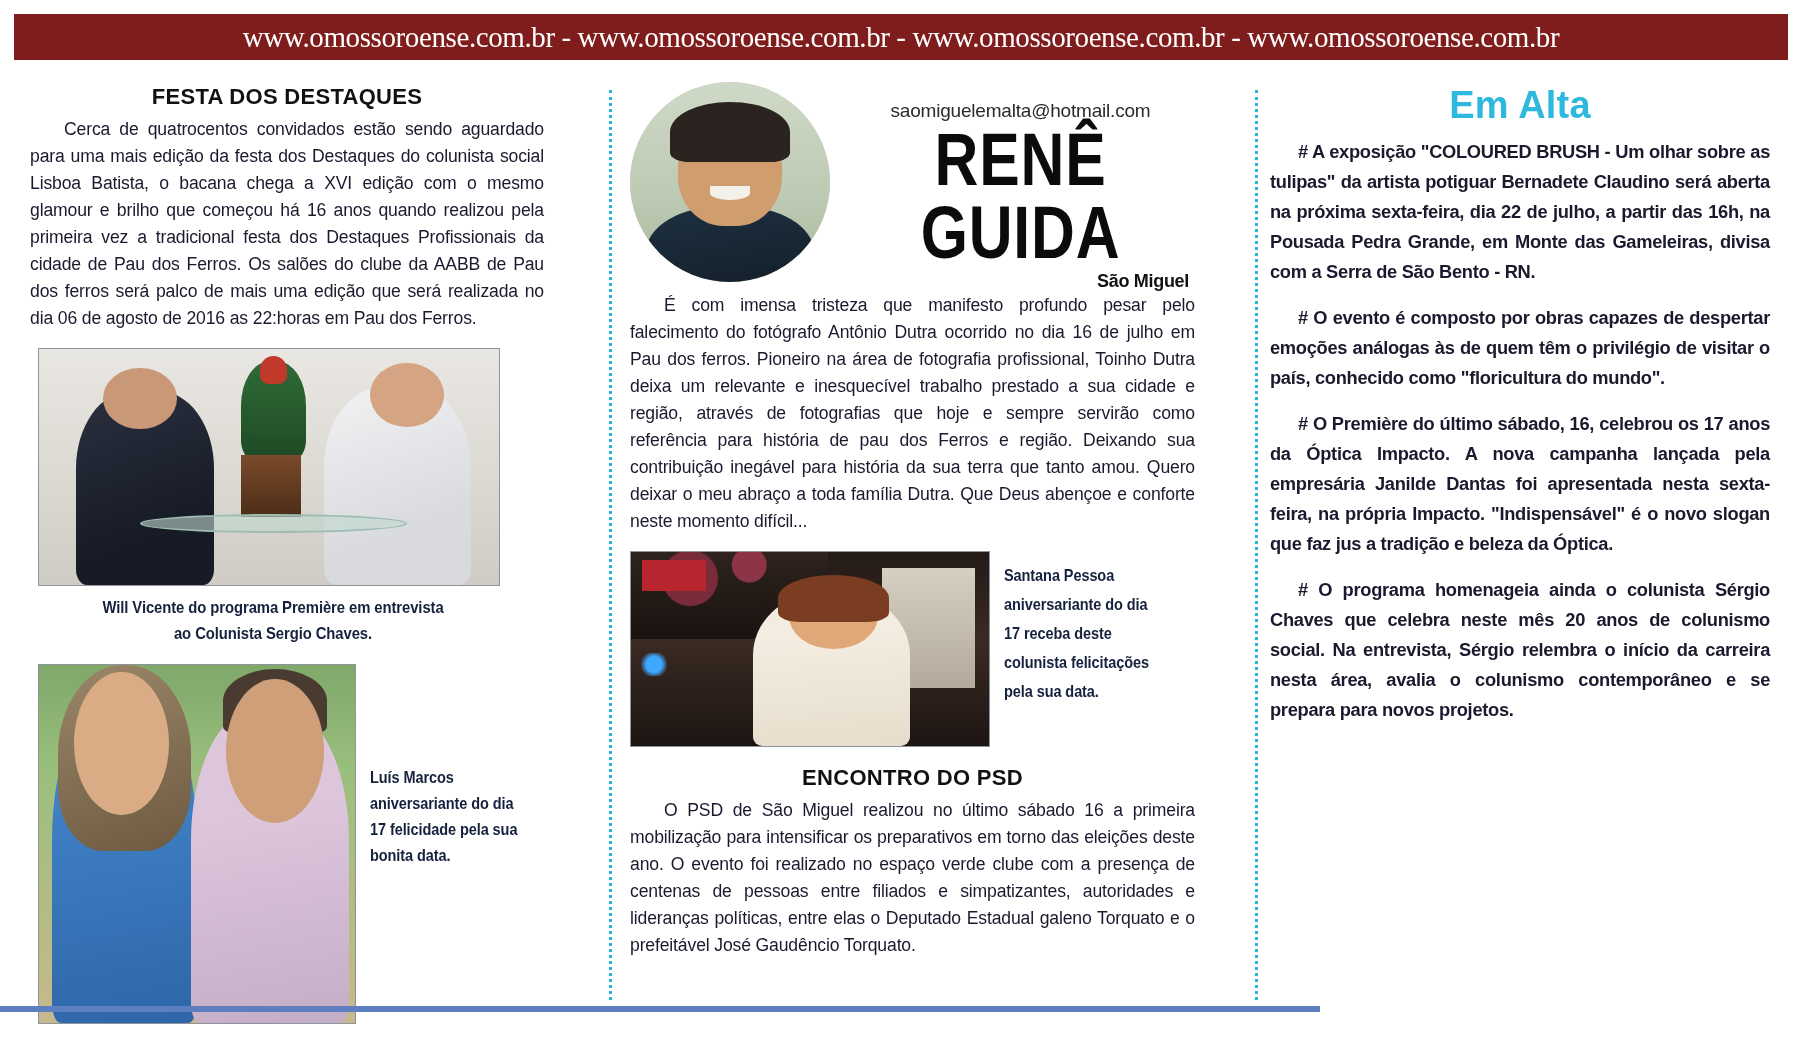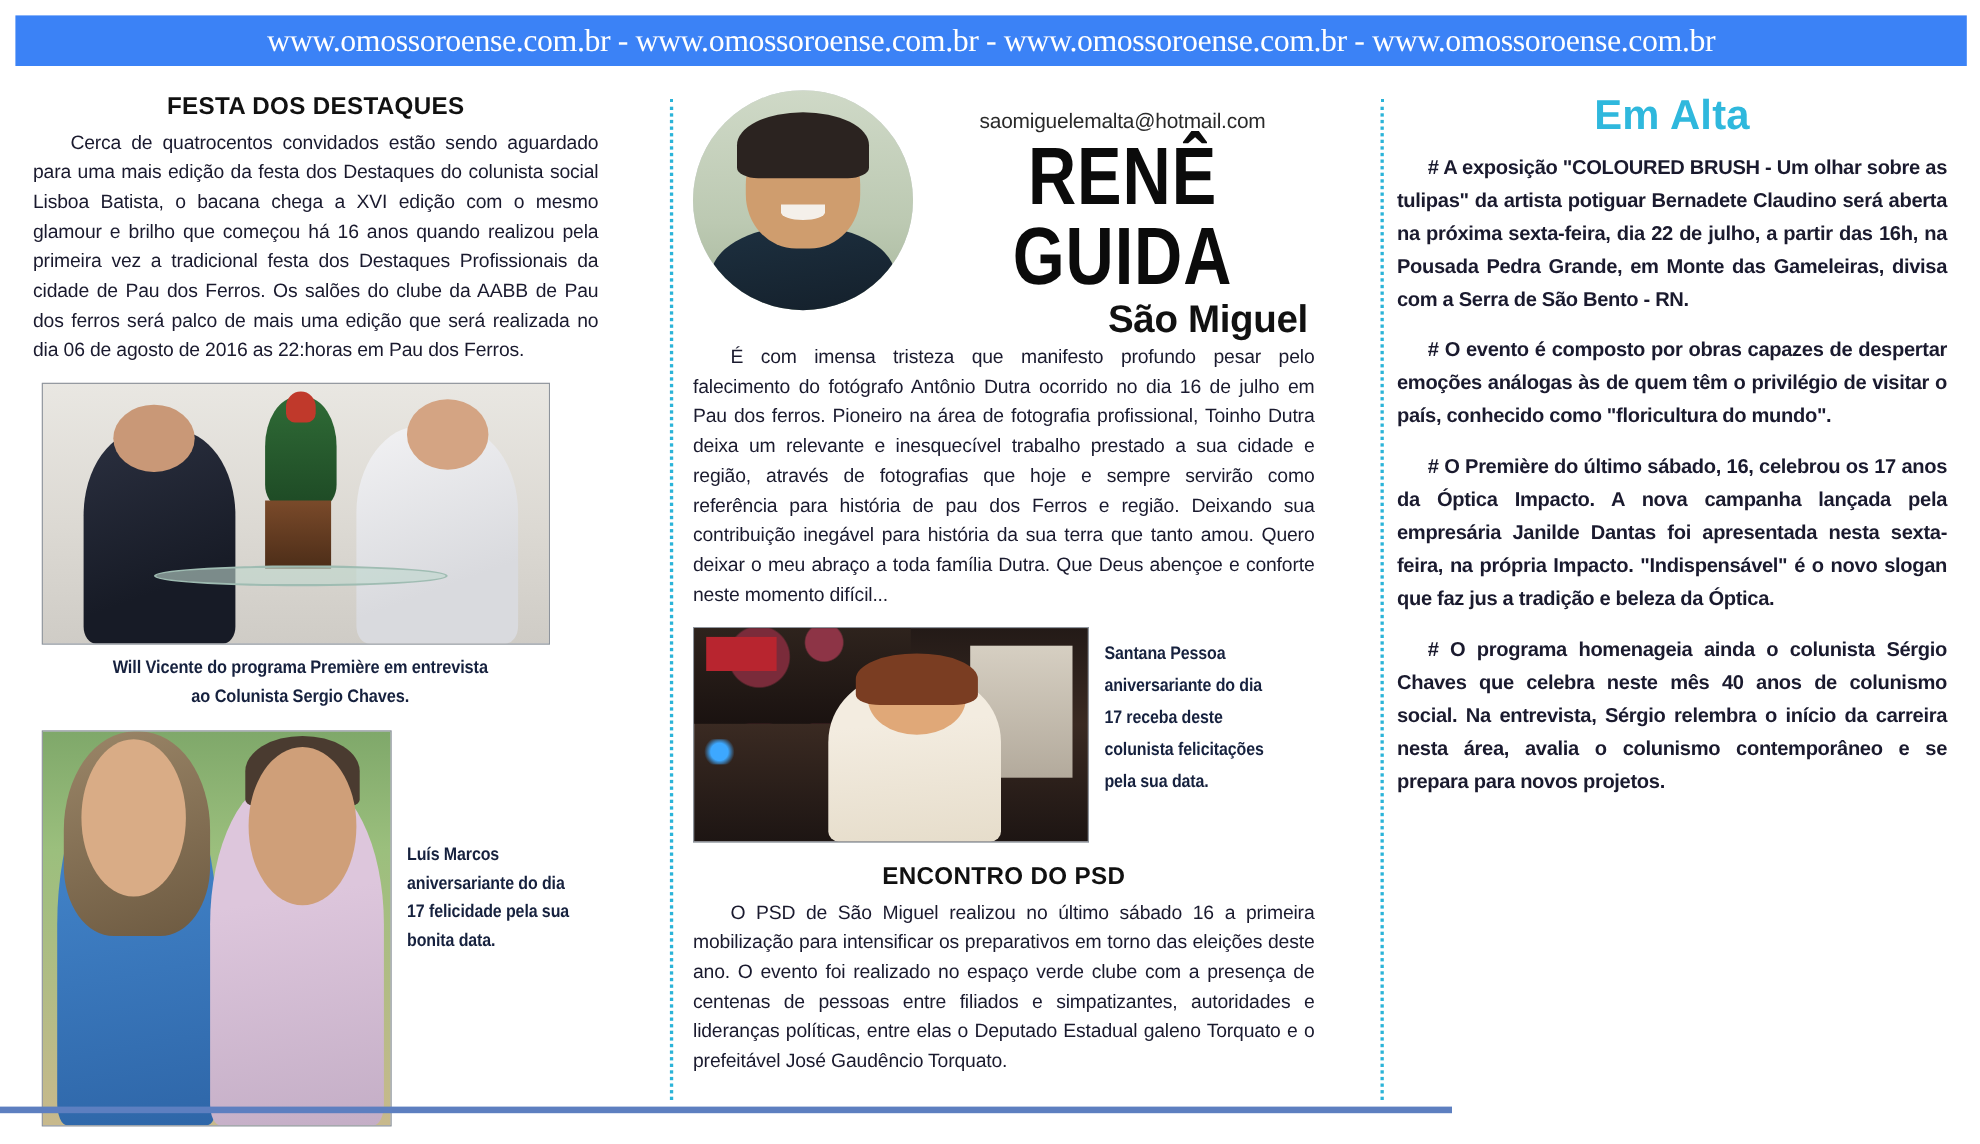--- a/index.html
+++ b/index.html
@@ -12,21 +12,21 @@
     font-family: "Liberation Sans", sans-serif;
     overflow: hidden;
     position: relative;
   }
 
   
   .masthead {
     position: absolute;
     left: 14px; top: 14px;
     width: 1774px; height: 46px;
-    background: #3b82f6;
+    background: #7f1d1d;
     display: flex;
     align-items: center;
     justify-content: center;
     overflow: hidden;
   }
   .masthead-text {
     color: #ffffff;
     font-family: "Liberation Serif", serif;
     font-size: 29px;
     font-weight: 400;
@@ -222,21 +222,21 @@
     color: #0b0b0b;
     text-align: center;
     letter-spacing: 1px;
     margin: 0;
     transform: scaleX(0.82);
     transform-origin: center;
   }
   .mid-sub {
     font-family: "Liberation Sans", sans-serif;
     font-weight: bold;
-    font-size: 35px;
+    font-size: 18px;
     color: #111111;
     text-align: right;
     margin: 2px 6px 0 0;
     letter-spacing: -0.3px;
   }
 
   
   .emalta {
     font-family: "Liberation Sans Narrow", "Liberation Sans", sans-serif;
     font-weight: bold;
@@ -352,17 +352,17 @@
     <h2 class="sec-head" style="margin-top:18px;">ENCONTRO DO PSD</h2>
     <p class="body-text">O PSD de São Miguel realizou no último sábado 16 a primeira mobilização para intensificar os preparativos em torno das eleições deste ano. O evento foi realizado no espaço verde clube com a presença de centenas de pessoas entre filiados e simpatizantes, autoridades e lideranças políticas, entre elas o Deputado Estadual galeno Torquato e o prefeitável José Gaudêncio Torquato.</p>
   </div>
 
   <div class="col-right">
     <h2 class="emalta">Em Alta</h2>
 
     <p class="right-text"># A exposição "COLOURED BRUSH - Um olhar sobre as tulipas" da artista potiguar Bernadete Claudino será aberta na próxima sexta-feira, dia 22 de julho, a partir das 16h, na Pousada Pedra Grande, em Monte das Gameleiras, divisa com a Serra de São Bento - RN.</p>
     <p class="right-text"># O evento é composto por obras capazes de despertar emoções análogas às de quem têm o privilégio de visitar o país, conhecido como "floricultura do mundo".</p>
     <p class="right-text"># O Première do último sábado, 16, celebrou os 17 anos da Óptica Impacto. A nova campanha lançada pela empresária Janilde Dantas foi apresentada nesta sexta-feira, na própria Impacto. "Indispensável" é o novo slogan que faz jus a tradição e beleza da Óptica.</p>
-    <p class="right-text"># O programa homenageia ainda o colunista Sérgio Chaves que celebra neste mês 40 anos de colunismo social. Na entrevista, Sérgio relembra o início da carreira nesta área, avalia o colunismo contemporâneo e se prepara para novos projetos.</p>
+    <p class="right-text"># O programa homenageia ainda o colunista Sérgio Chaves que celebra neste mês 20 anos de colunismo social. Na entrevista, Sérgio relembra o início da carreira nesta área, avalia o colunismo contemporâneo e se prepara para novos projetos.</p>
   </div>
 
   <div class="bottom-rule"></div>
 </div>
 
 </body></html>

